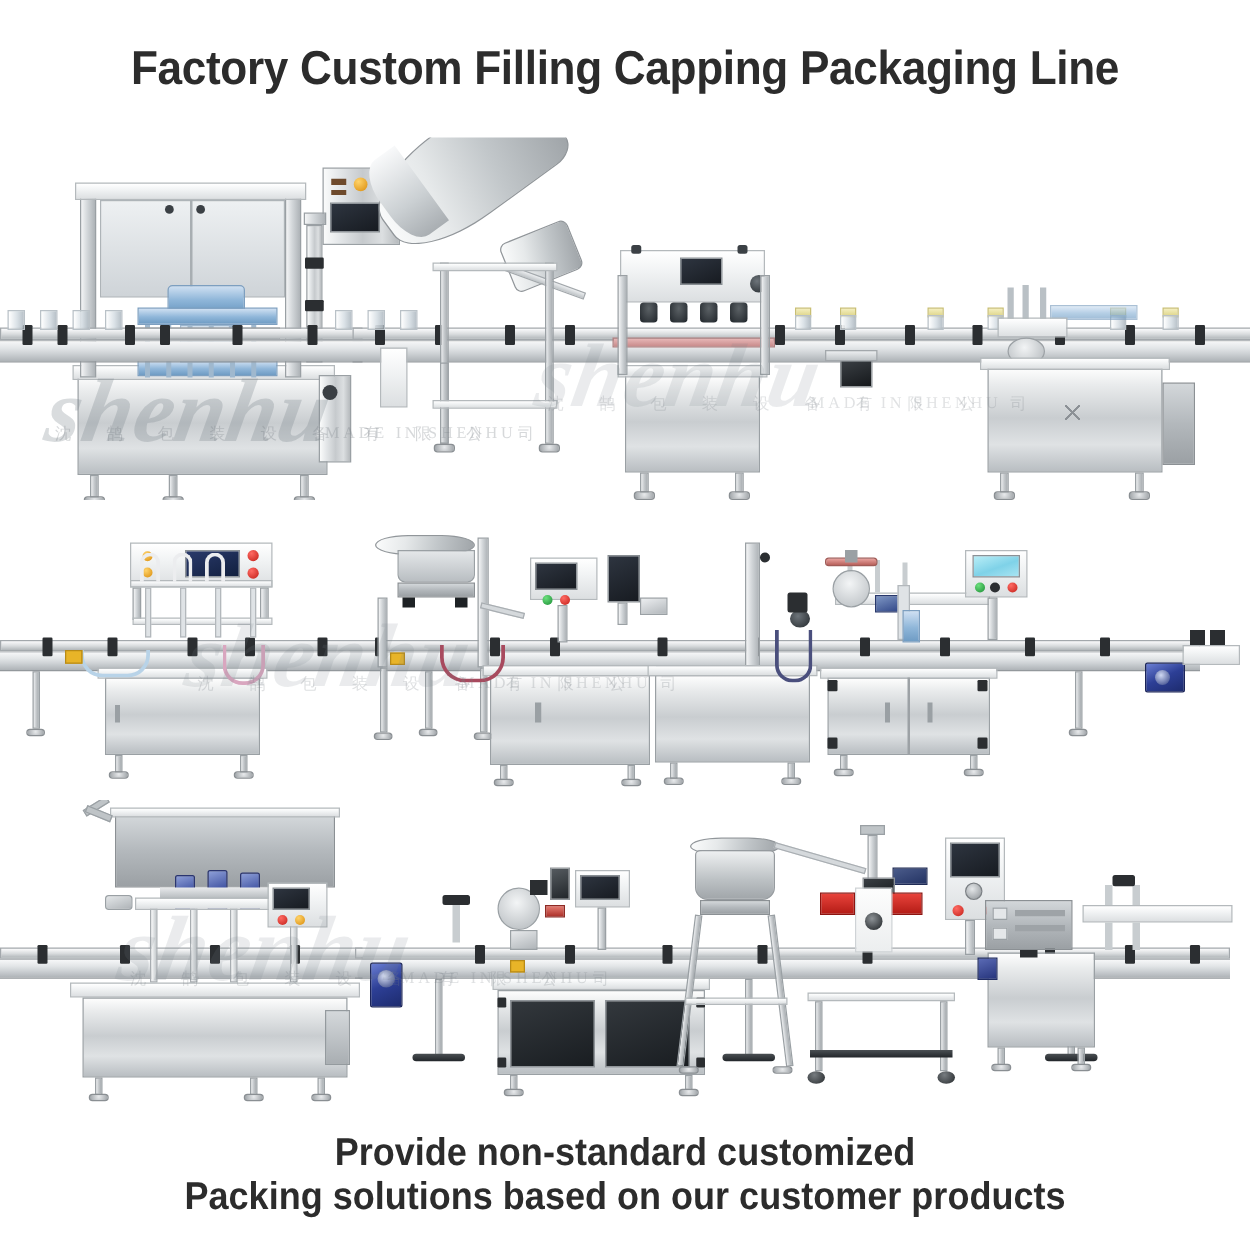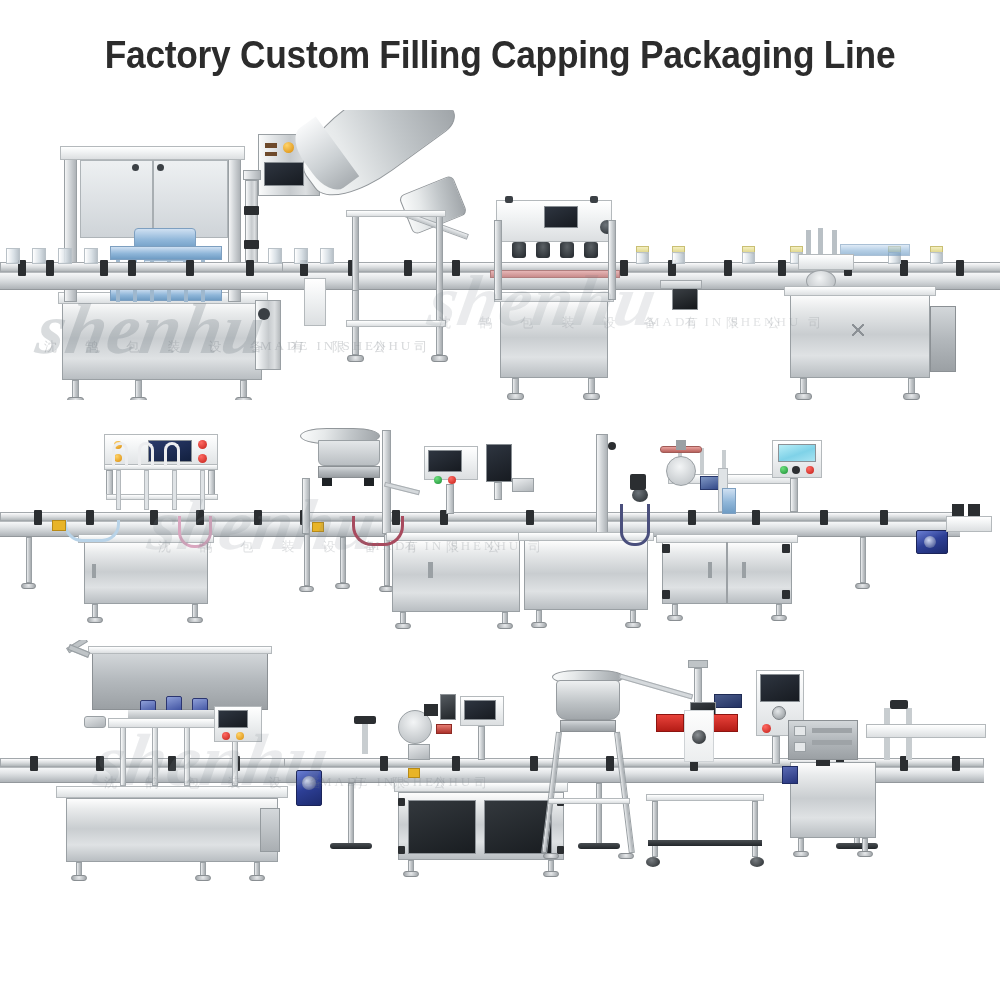--- a/index.html
+++ b/index.html
@@ -648,14 +648,18 @@
       <div class="p foot" style="left:857px; top:211px; width:16px; height:6px;"></div>
     </div>
 
     <div class="wm">
       <div class="wm-word" style="position:absolute; left:96px; top:78px; font-size:74px; transform:skewX(-10deg); opacity:.55;">shenhu</div>
       <div class="wm-cn" style="position:absolute; left:104px; top:134px; font-size:13px; opacity:.8;">沈 鹄 包 装 设 备 有 限 公 司</div>
       <div class="wm-made" style="position:absolute; left:320px; top:134px; font-size:13px; opacity:.8;">MADE IN SHENHU</div>
     </div>
   </div>
 
+  <div class="footer">
+    <div class="footer-line">Provide non-standard customized</div>
+    <div class="footer-line">Packing solutions based on our customer products</div>
+  </div>
 
 </div>
 
 </body></html>

